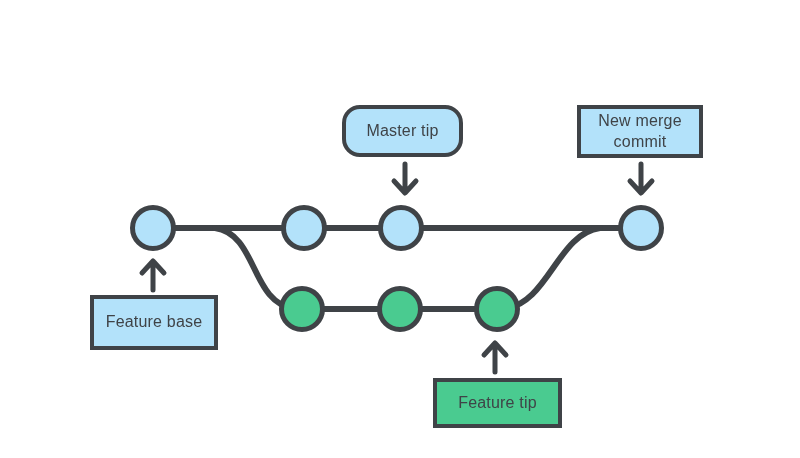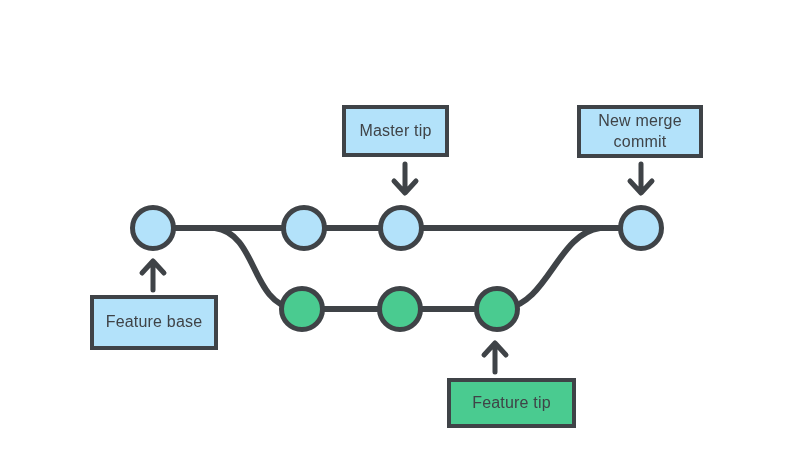--- a/index.html
+++ b/index.html
@@ -54,24 +54,24 @@
     text-align: center;
     border: 4px solid var(--outline);
     background: var(--commit_master);
     color: var(--outline);
     font-size: 16px;
     line-height: 1.3;
     white-space: pre-line;
     letter-spacing: 0.2px;
   }
   .label.green { background: var(--commit_feature); }
-  .label.master-tip   { left: 342px; top: 105px; width: 107px; height: 52px; }
+  .label.master-tip   { left: 342px; top: 105px; width: 121px; height: 52px; border-radius: 18px; }
   .label.new-merge    { left: 577px; top: 105px; width: 126px; height: 53px; }
   .label.common-base  { left:  90px; top: 295px; width: 128px; height: 55px; }
-  .label.feature-tip  { left: 433px; top: 378px; width: 129px; height: 50px; margin-left: 14px; }
+  .label.feature-tip  { left: 433px; top: 378px; width: 129px; height: 50px; }
 </style>
 </head>
 <body>
 
 <div class="stage">
 
   <svg class="graph" viewBox="0 0 800 458" xmlns="http://www.w3.org/2000/svg">
 
     <line class="edge" x1="153" y1="228" x2="641" y2="228"></line>
     <line class="edge" x1="302" y1="309" x2="497" y2="309"></line>

